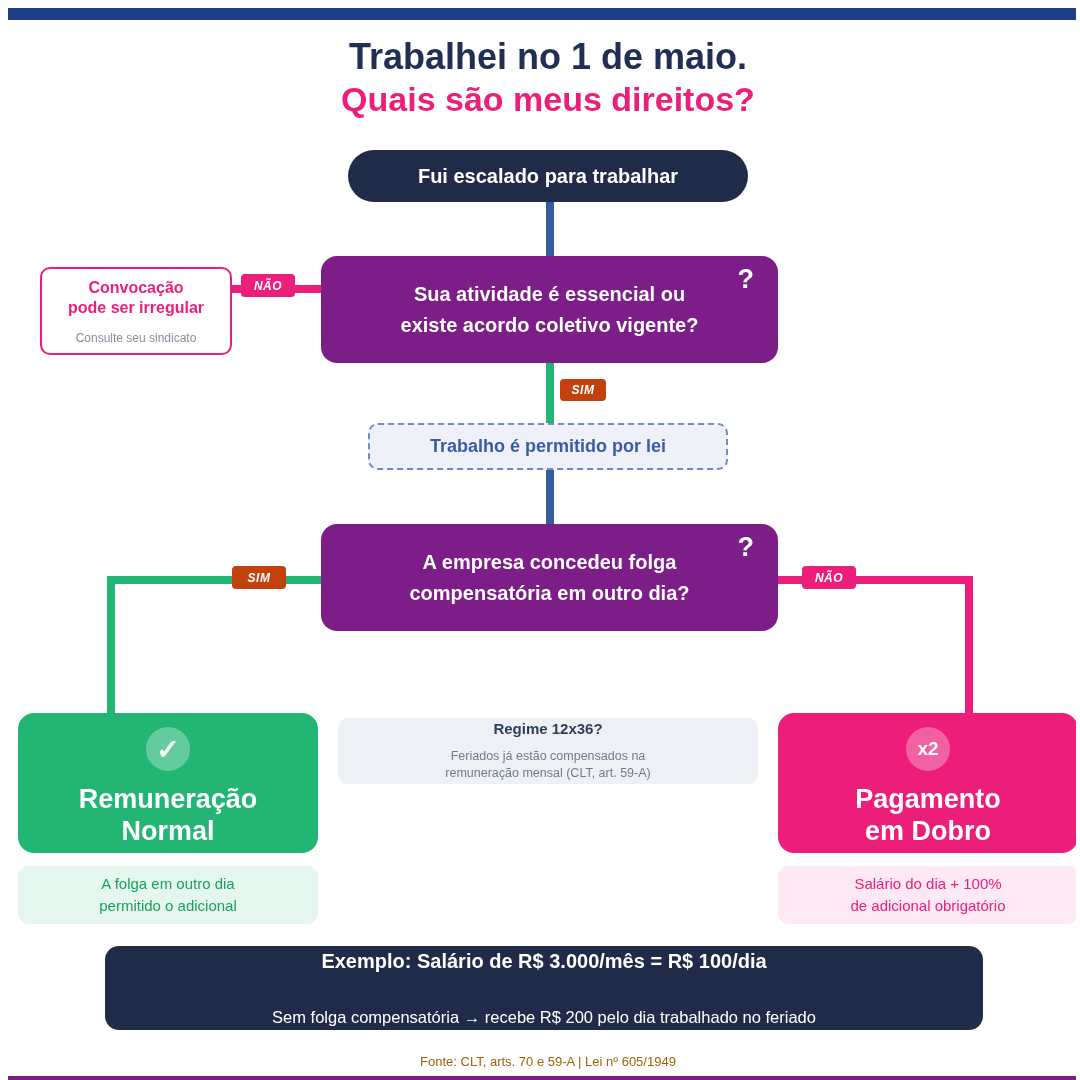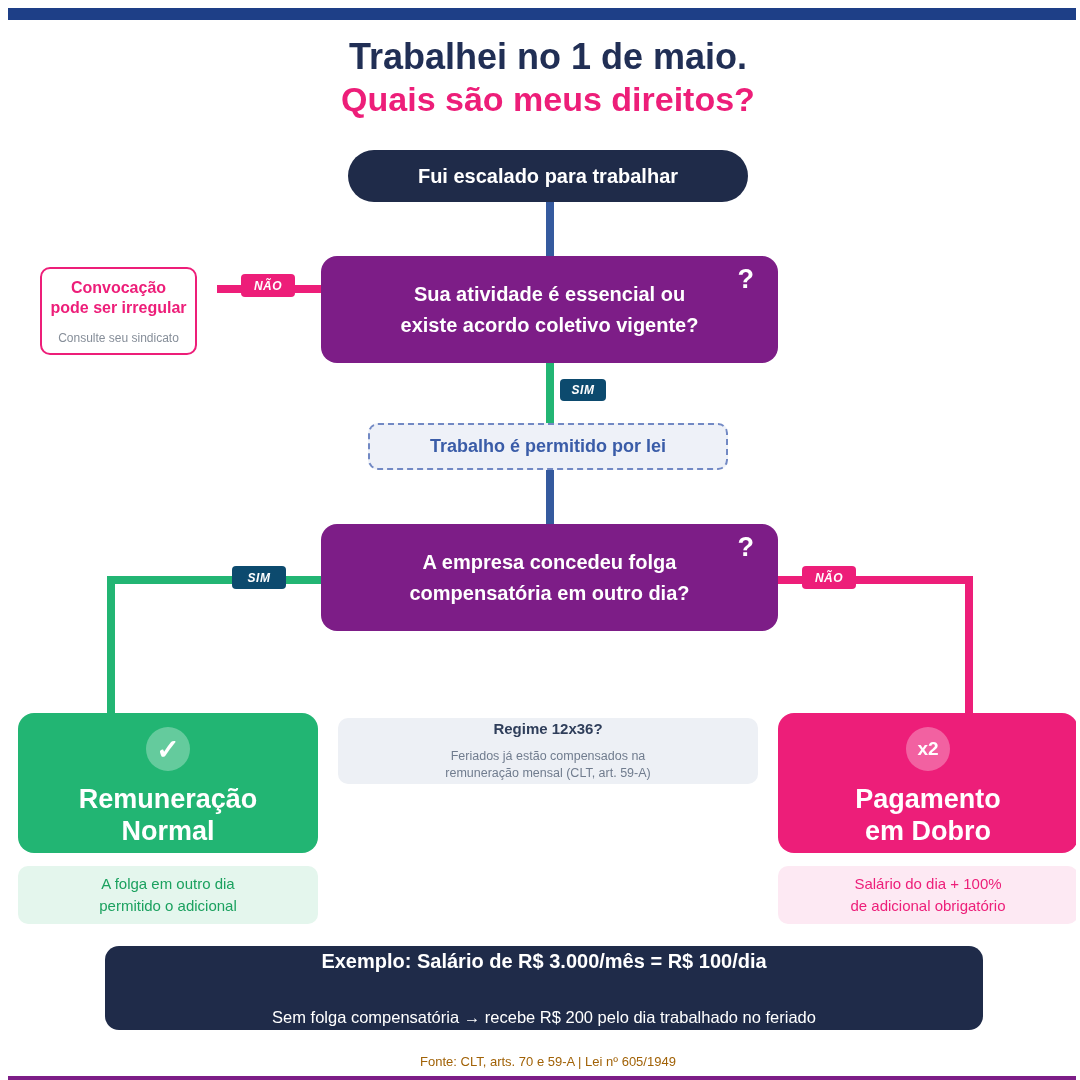--- a/index.html
+++ b/index.html
@@ -24,31 +24,31 @@
 
   .line-v { width:3px; }
   .line-h { height:3px; }
   .navy  { background:#355a9e; }
   .green { background:#22b573; }
   .pink  { background:#ed1e79; }
 
   .badge { display:flex; align-items:center; justify-content:center;
            color:#ffffff; font-size:12px; font-weight:bold; border-radius:4px;
            letter-spacing:0.5px;font-style:italic; }
-  .green-bg { background:#0c4a6e; }
+  .green-bg { background:#c2410c; }
   .pink-bg  { background:#ed1e79; }
 
   .qbox { background:#7d1d87; border-radius:16px; display:flex;
           align-items:center; justify-content:center; }
   .qtext { color:#ffffff; font-size:20px; font-weight:bold; text-align:center;
            white-space:pre-line; line-height:1.55; }
   .qmark { position:absolute; top:4px; right:20px; color:#ffffff;
            font-size:27px; font-weight:bold; }
 
-  .warnbox { left:32px; top:259px; width:157px; height:88px; background:#ffffff;
+  .warnbox { left:32px; top:259px; width:192px; height:88px; background:#ffffff;
              border:2.5px solid #ed1e79; border-radius:10px;
              display:flex; flex-direction:column; align-items:center;
              justify-content:center; gap:5px; }
   .warn-title { color:#ed1e79; font-size:16px; font-weight:bold;
                 text-align:center; white-space:pre-line; line-height:1.25; }
   .warn-sub { color:#868e99; font-size:12px; text-align:center; }
 
   .dashedbox { left:360px; top:415px; width:360px; height:47px;
                background:#eef1f8; border:2px dashed #7289c4; border-radius:10px;
                display:flex; align-items:center; justify-content:center;

